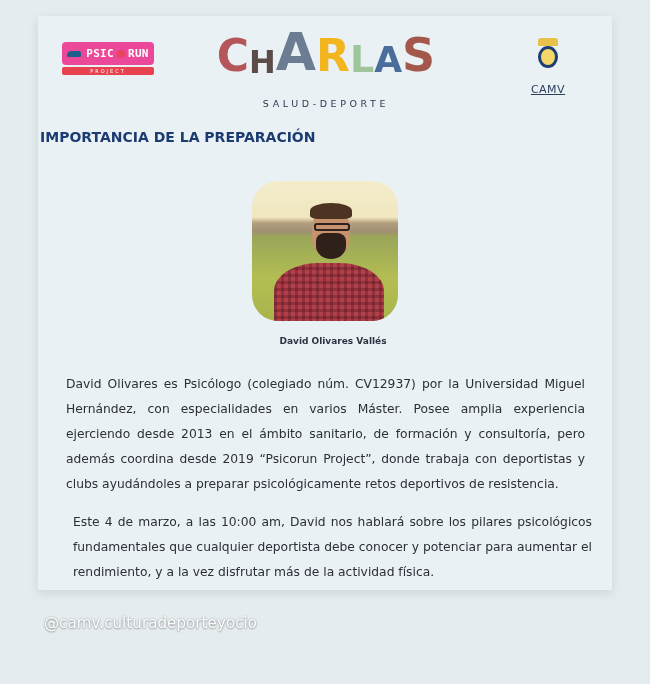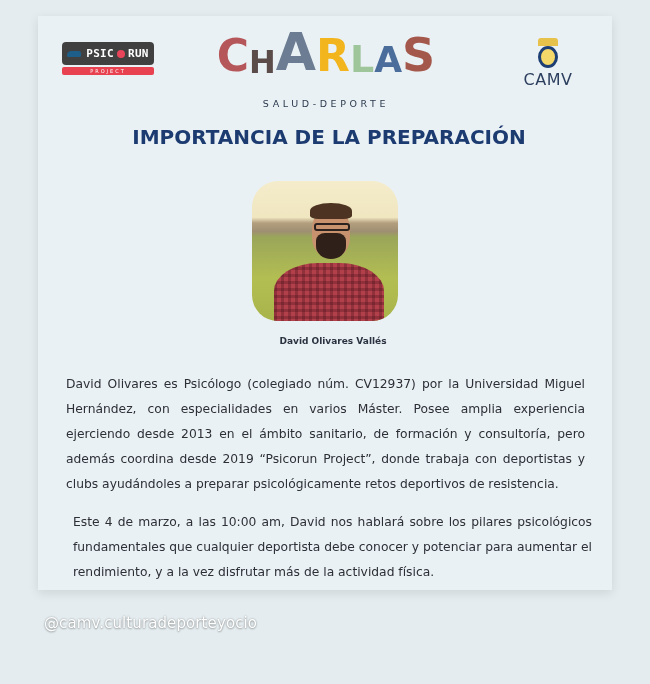--- a/index.html
+++ b/index.html
@@ -10,21 +10,21 @@
       position: relative;
     }
     .card {
       position: absolute; left: 38px; top: 16px; width: 574px; height: 574px;
       background: #eaf1f5;
       box-shadow: 0 3px 10px rgba(0,0,0,0.10);
     }
     
     .psicorun { position: absolute; left: 24px; top: 26px; width: 92px; }
     .psicorun .top {
-      height: 23px; border-radius: 4px; background: #404040;
+      height: 23px; border-radius: 4px; background: #ec4899;
       display: flex; align-items: center; justify-content: center; gap: 3px;
       color: #fff; font-weight: bold; font-size: 11px; letter-spacing: 0.3px;
       font-family: "DejaVu Sans Mono", monospace;
     }
     .psicorun .shoe { width: 14px; height: 6px; background: #1d5f8a; border-radius: 6px 3px 2px 2px; margin-right: 2px; }
     .psicorun .brain { display:inline-block; width: 8px; height: 8px; border-radius: 50%; background: #e8455a; }
     .psicorun .bottom {
       margin-top: 2px; height: 8px; background: #e84150; border-radius: 2px;
       color: #fff; font-size: 5px; letter-spacing: 2px; text-align: center; line-height: 8px;
     }
@@ -38,25 +38,25 @@
     .charlas .sub {
       font-size: 9.5px; font-weight: normal; letter-spacing: 3.6px; color: #2b3a4d; margin-top: 20px;
     }
     
     .camv { position: absolute; left: 484px; top: 22px; width: 52px; text-align: center; }
     .camv .crown { width: 20px; height: 8px; margin: 0 auto; background: #e7c24a; border-radius: 3px 3px 0 0; }
     .camv .shield {
       width: 20px; height: 22px; margin: 0 auto; border: 3px solid #1e3f73; border-radius: 50%;
       background: #f4d86a; box-sizing: border-box;
     }
-    .camv .label { font-size: 16px; color: #2d3f5e; letter-spacing: 0.5px; margin-top: 2px; }
+    .camv .label { font-size: 11px; color: #2d3f5e; letter-spacing: 0.5px; margin-top: 15px; text-decoration: underline; }
     
     .heading {
-      position: absolute; left: 8px; right: 0; top: 110px; text-align: center;
-      color: #1c3b70; font-weight: bold; font-size: 20px; line-height: 22px;
+      position: absolute; left: 2px; right: 0; top: 110px; 
+      color: #1c3b70; font-weight: bold; font-size: 14px; line-height: 22px;
     }
     
     .photo {
       position: absolute; left: 214px; top: 165px; width: 146px; height: 140px;
       border-radius: 26px; overflow: hidden;
       background: linear-gradient(to bottom, #f4eccb 0%, #f0e6c0 26%, #b39f7e 30%, #9f8f72 36%, #9aa659 40%, #b3be52 70%, #a8b44a 100%);
     }
     .photo .person-head {
       position: absolute; left: 60px; top: 26px; width: 38px; height: 50px;
       background: #c9926e; border-radius: 45% 45% 40% 40%;

